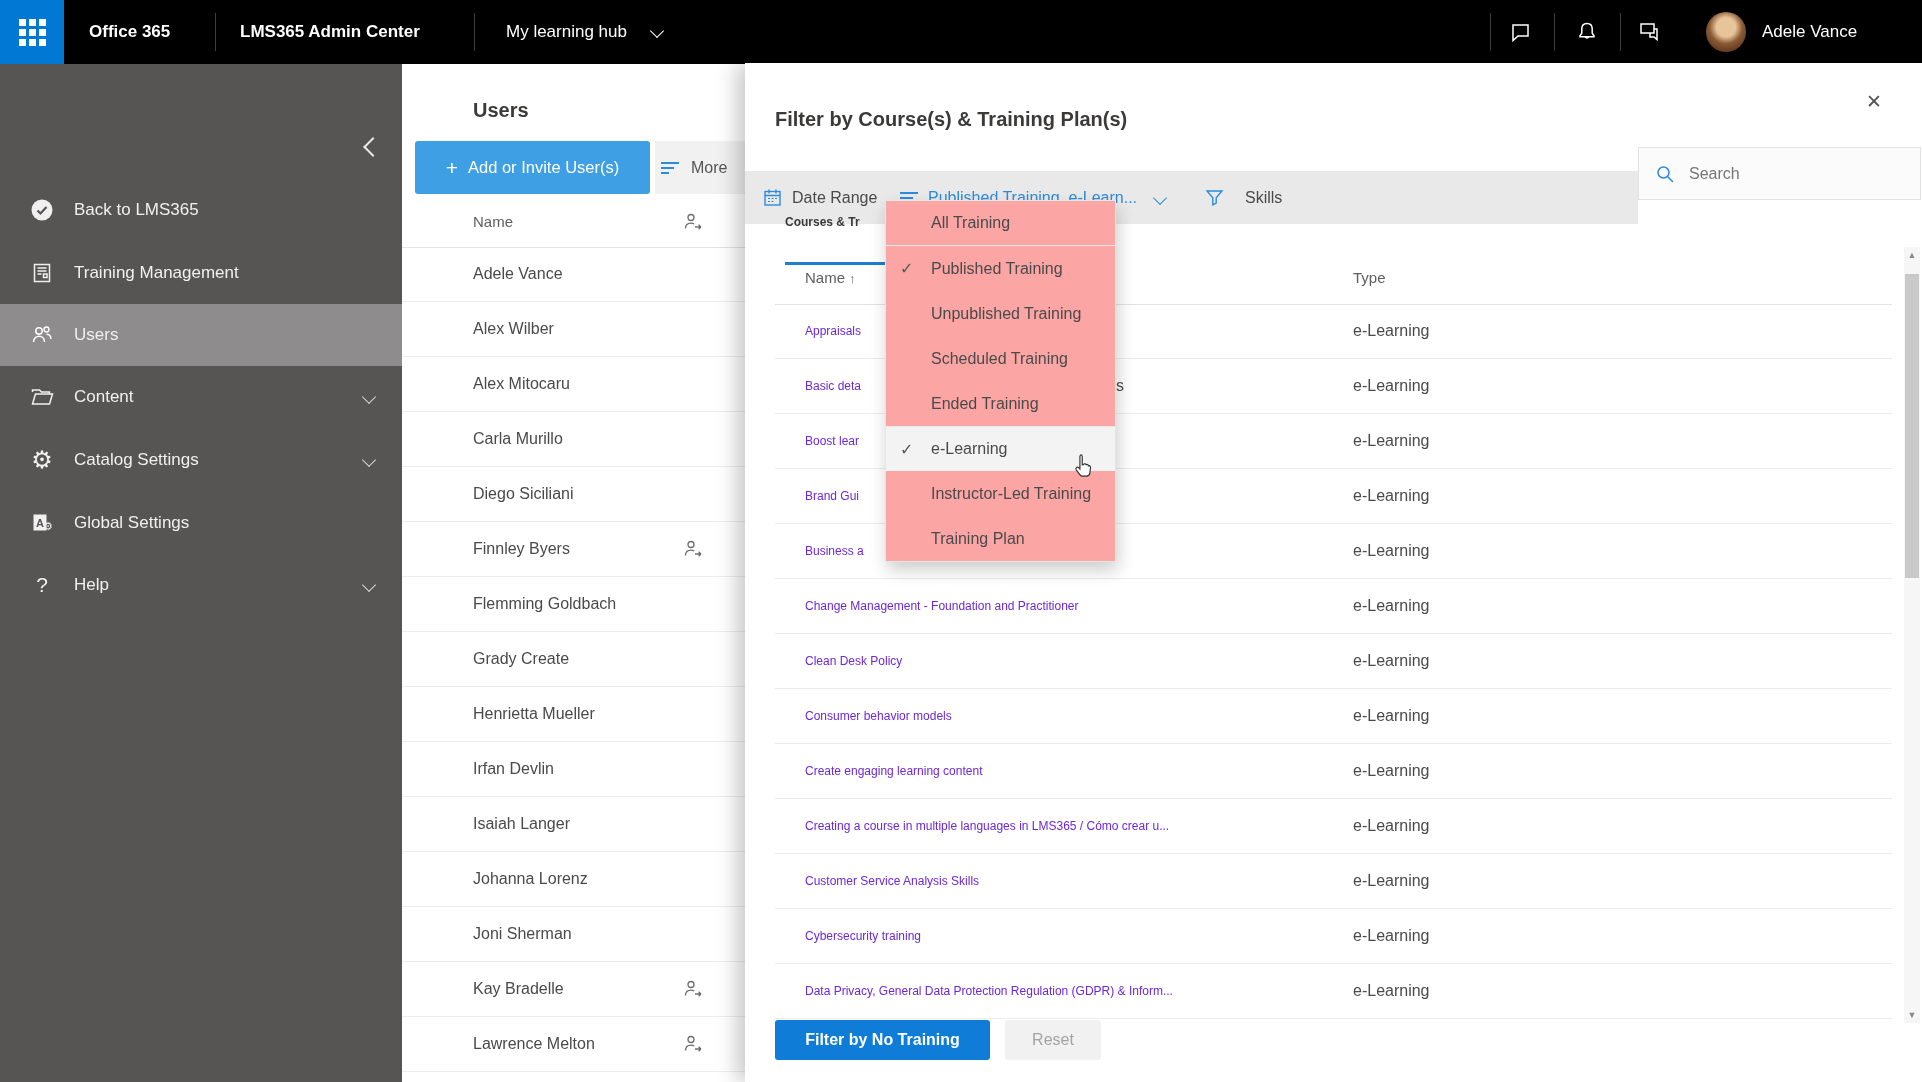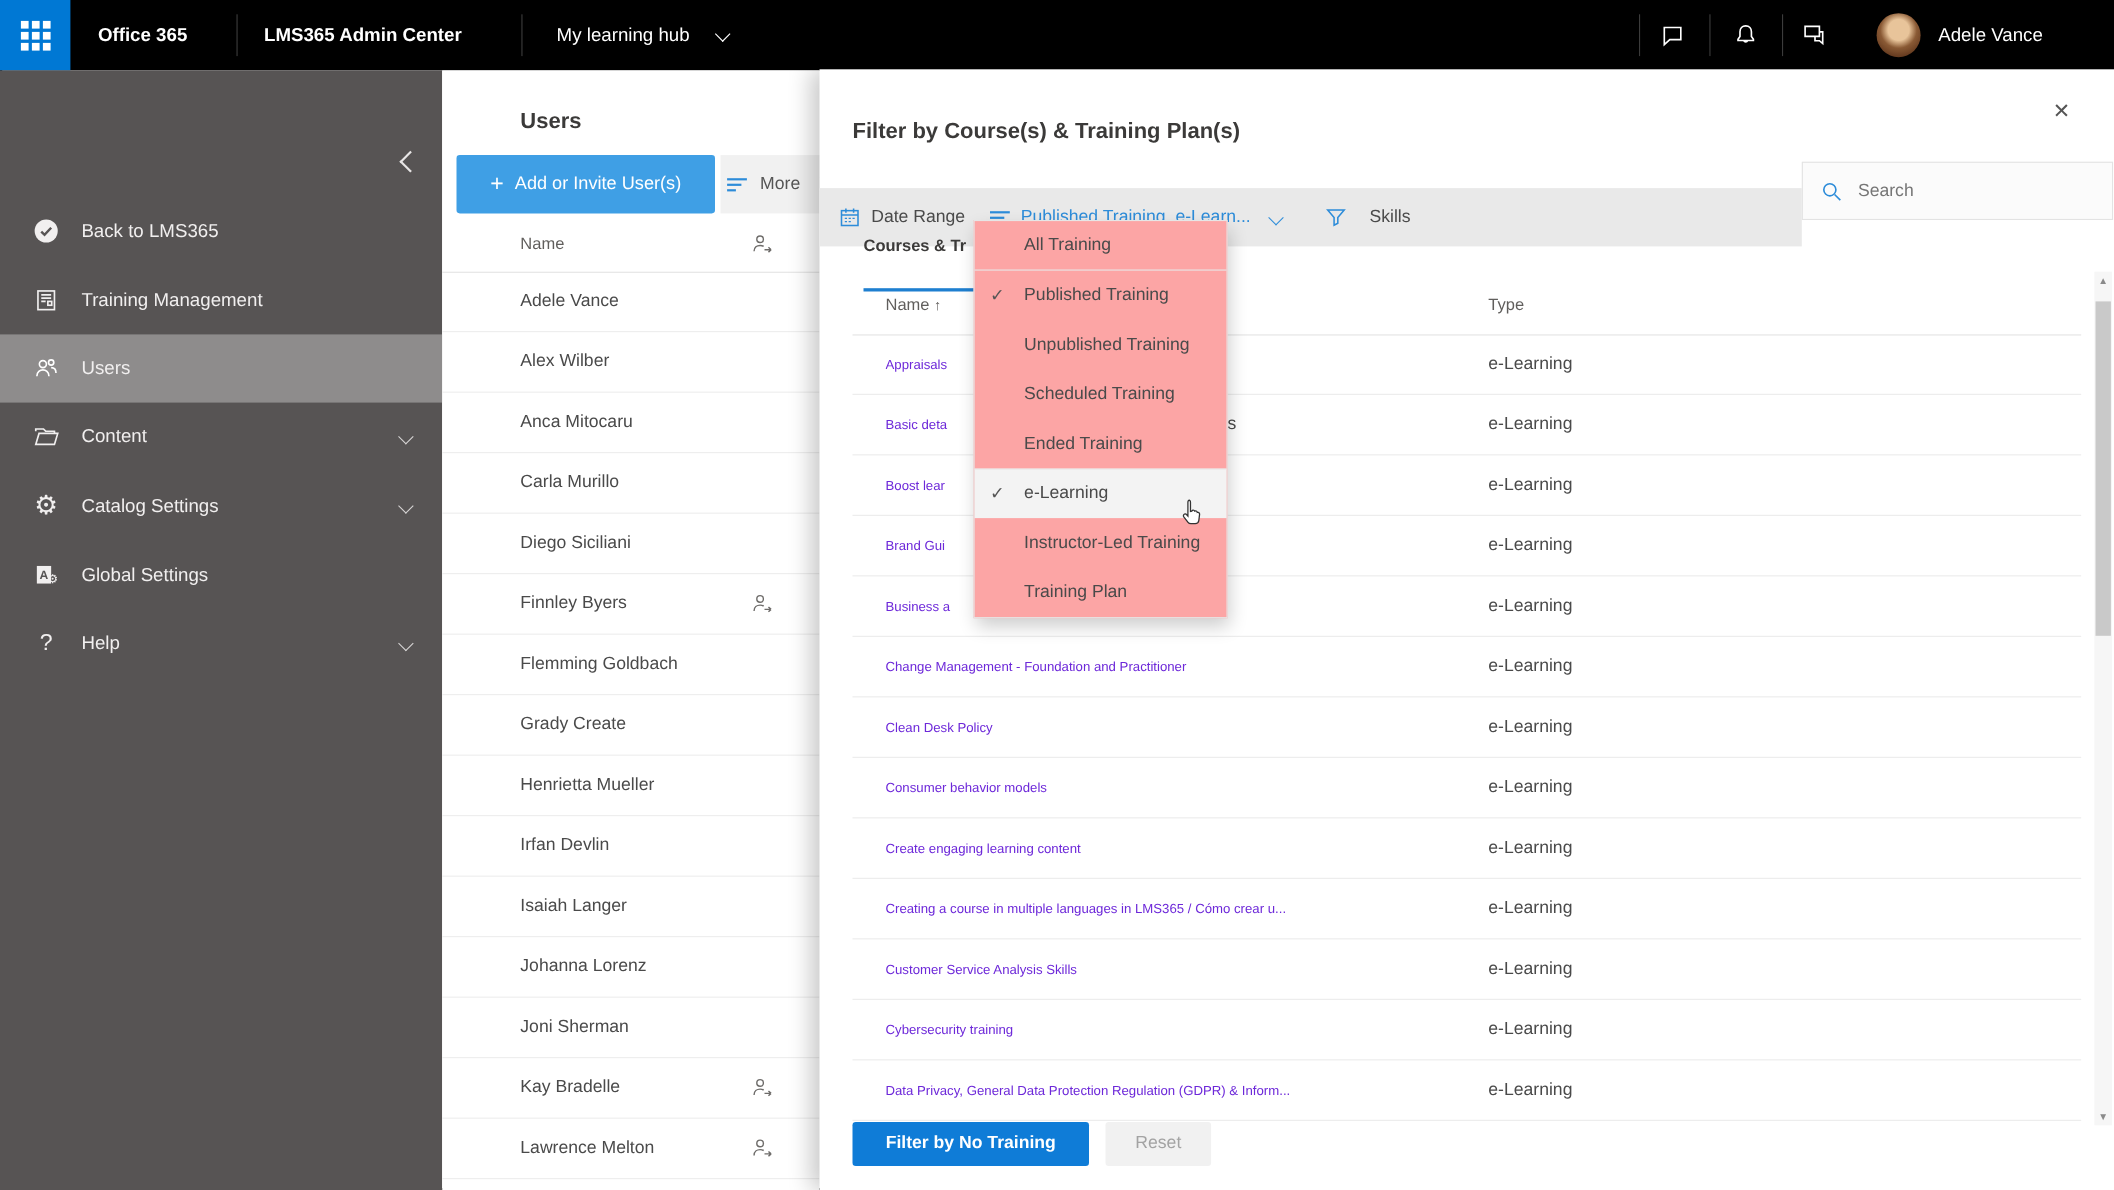--- a/index.html
+++ b/index.html
@@ -61,21 +61,21 @@
   .tbar-btn{position:absolute;top:0;height:53px;display:flex;align-items:center;gap:10px;background:none;border:none;font-family:inherit;font-size:16px;color:#4a4a4a;cursor:pointer;white-space:nowrap;}
   .tbar-blue{color:#2d8cd9;}
   .btn-date{left:12px;}
   .btn-training{left:149px;}
   .btn-skills{left:454px;gap:21px;}
   .t-chev{color:#2d8cd9;margin-left:8px;}
   .search-box{position:absolute;left:893px;top:84px;width:283px;height:53px;background:#fbfbfb;border:1px solid #e3e3e3;box-sizing:border-box;display:flex;align-items:center;}
   .search-box svg{margin:0 12px 0 16px;flex:none;}
   .search-input{border:none;background:transparent;outline:none;font-family:inherit;font-size:16px;color:#444;width:200px;}
   .search-input::placeholder{color:#767676;}
-  .f-tab{position:absolute;left:40px;top:152px;height:47px;font-size:15px;font-weight:600;color:#3b3a39;cursor:pointer;}
+  .f-tab{position:absolute;left:40px;top:152px;height:47px;font-size:12px;font-weight:600;color:#3b3a39;cursor:pointer;}
   .f-tab-underline{position:absolute;left:40px;top:199px;width:103px;height:3px;background:#1e7fd0;}
   .t-headrow{position:absolute;left:30px;right:30px;top:202px;height:39px;border-bottom:1px solid #e3e3e3;}
   .th-name{position:absolute;left:30px;top:4px;font-size:15px;color:#605e5c;cursor:pointer;}
   .th-type{position:absolute;left:578px;top:4px;font-size:15px;color:#605e5c;cursor:pointer;}
   .sort-arrow{font-size:13px;margin-left:4px;}
   .t-rows{position:absolute;left:30px;right:30px;top:241px;}
   .t-row{position:relative;height:54px;border-bottom:1px solid #ececec;cursor:pointer;}
   .t-name{position:absolute;left:30px;top:0;line-height:54px;font-size:12px;color:#6d28d9;white-space:nowrap;}
   .t-name.clip{width:80px;overflow:hidden;}
   .t-frag{position:absolute;left:341px;top:0;line-height:54px;font-size:16px;color:#4a4a4a;}
@@ -251,21 +251,21 @@
 
     <div class="u-row">
         <span class="u-name">Adele Vance</span>
 
       </div>
         <div class="u-row">
         <span class="u-name">Alex Wilber</span>
 
       </div>
         <div class="u-row">
-        <span class="u-name">Anca Mitocaru</span>
+        <span class="u-name">Alex Mitocaru</span>
 
       </div>
         <div class="u-row">
         <span class="u-name">Carla Murillo</span>
 
       </div>
         <div class="u-row">
         <span class="u-name">Diego Siciliani</span>
 
       </div>

